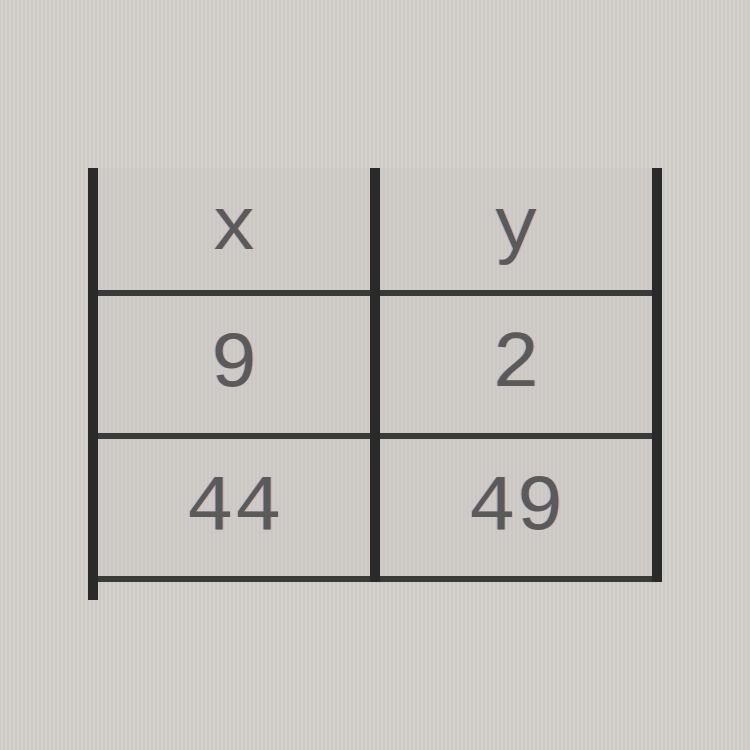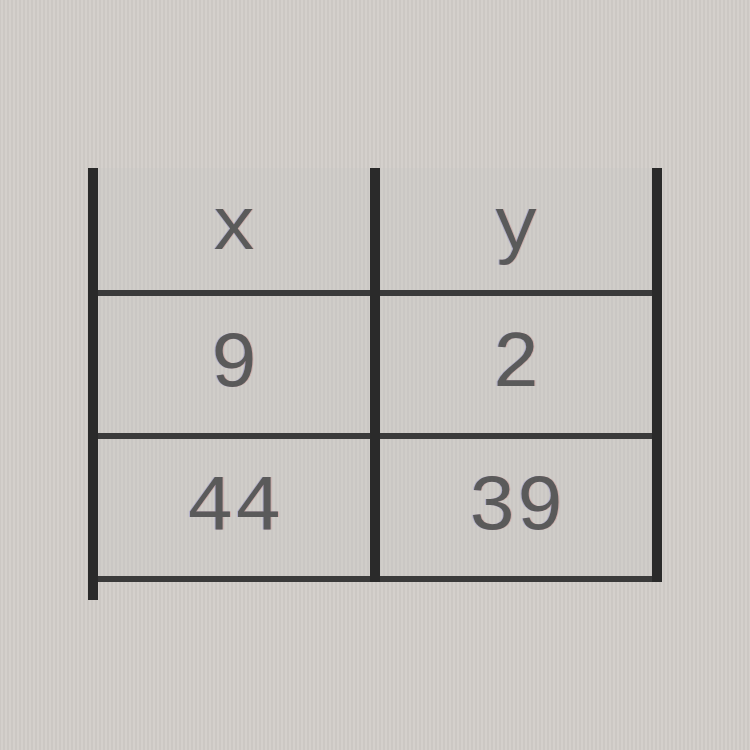--- a/index.html
+++ b/index.html
@@ -70,18 +70,18 @@
         <tr>
       <td class="header vl vm hb">x</td>
       <td class="header vr hb">y</td>
     </tr>
     <tr>
       <td class="vl vm hb">9</td>
       <td class="vr hb">2</td>
     </tr>
     <tr>
       <td class="vl vm hb">44</td>
-      <td class="vr hb">39</td>
+      <td class="vr hb">49</td>
     </tr>
   </tbody>
     </table>
   <div class="stub"></div>
 </div>
 
 </body></html>

